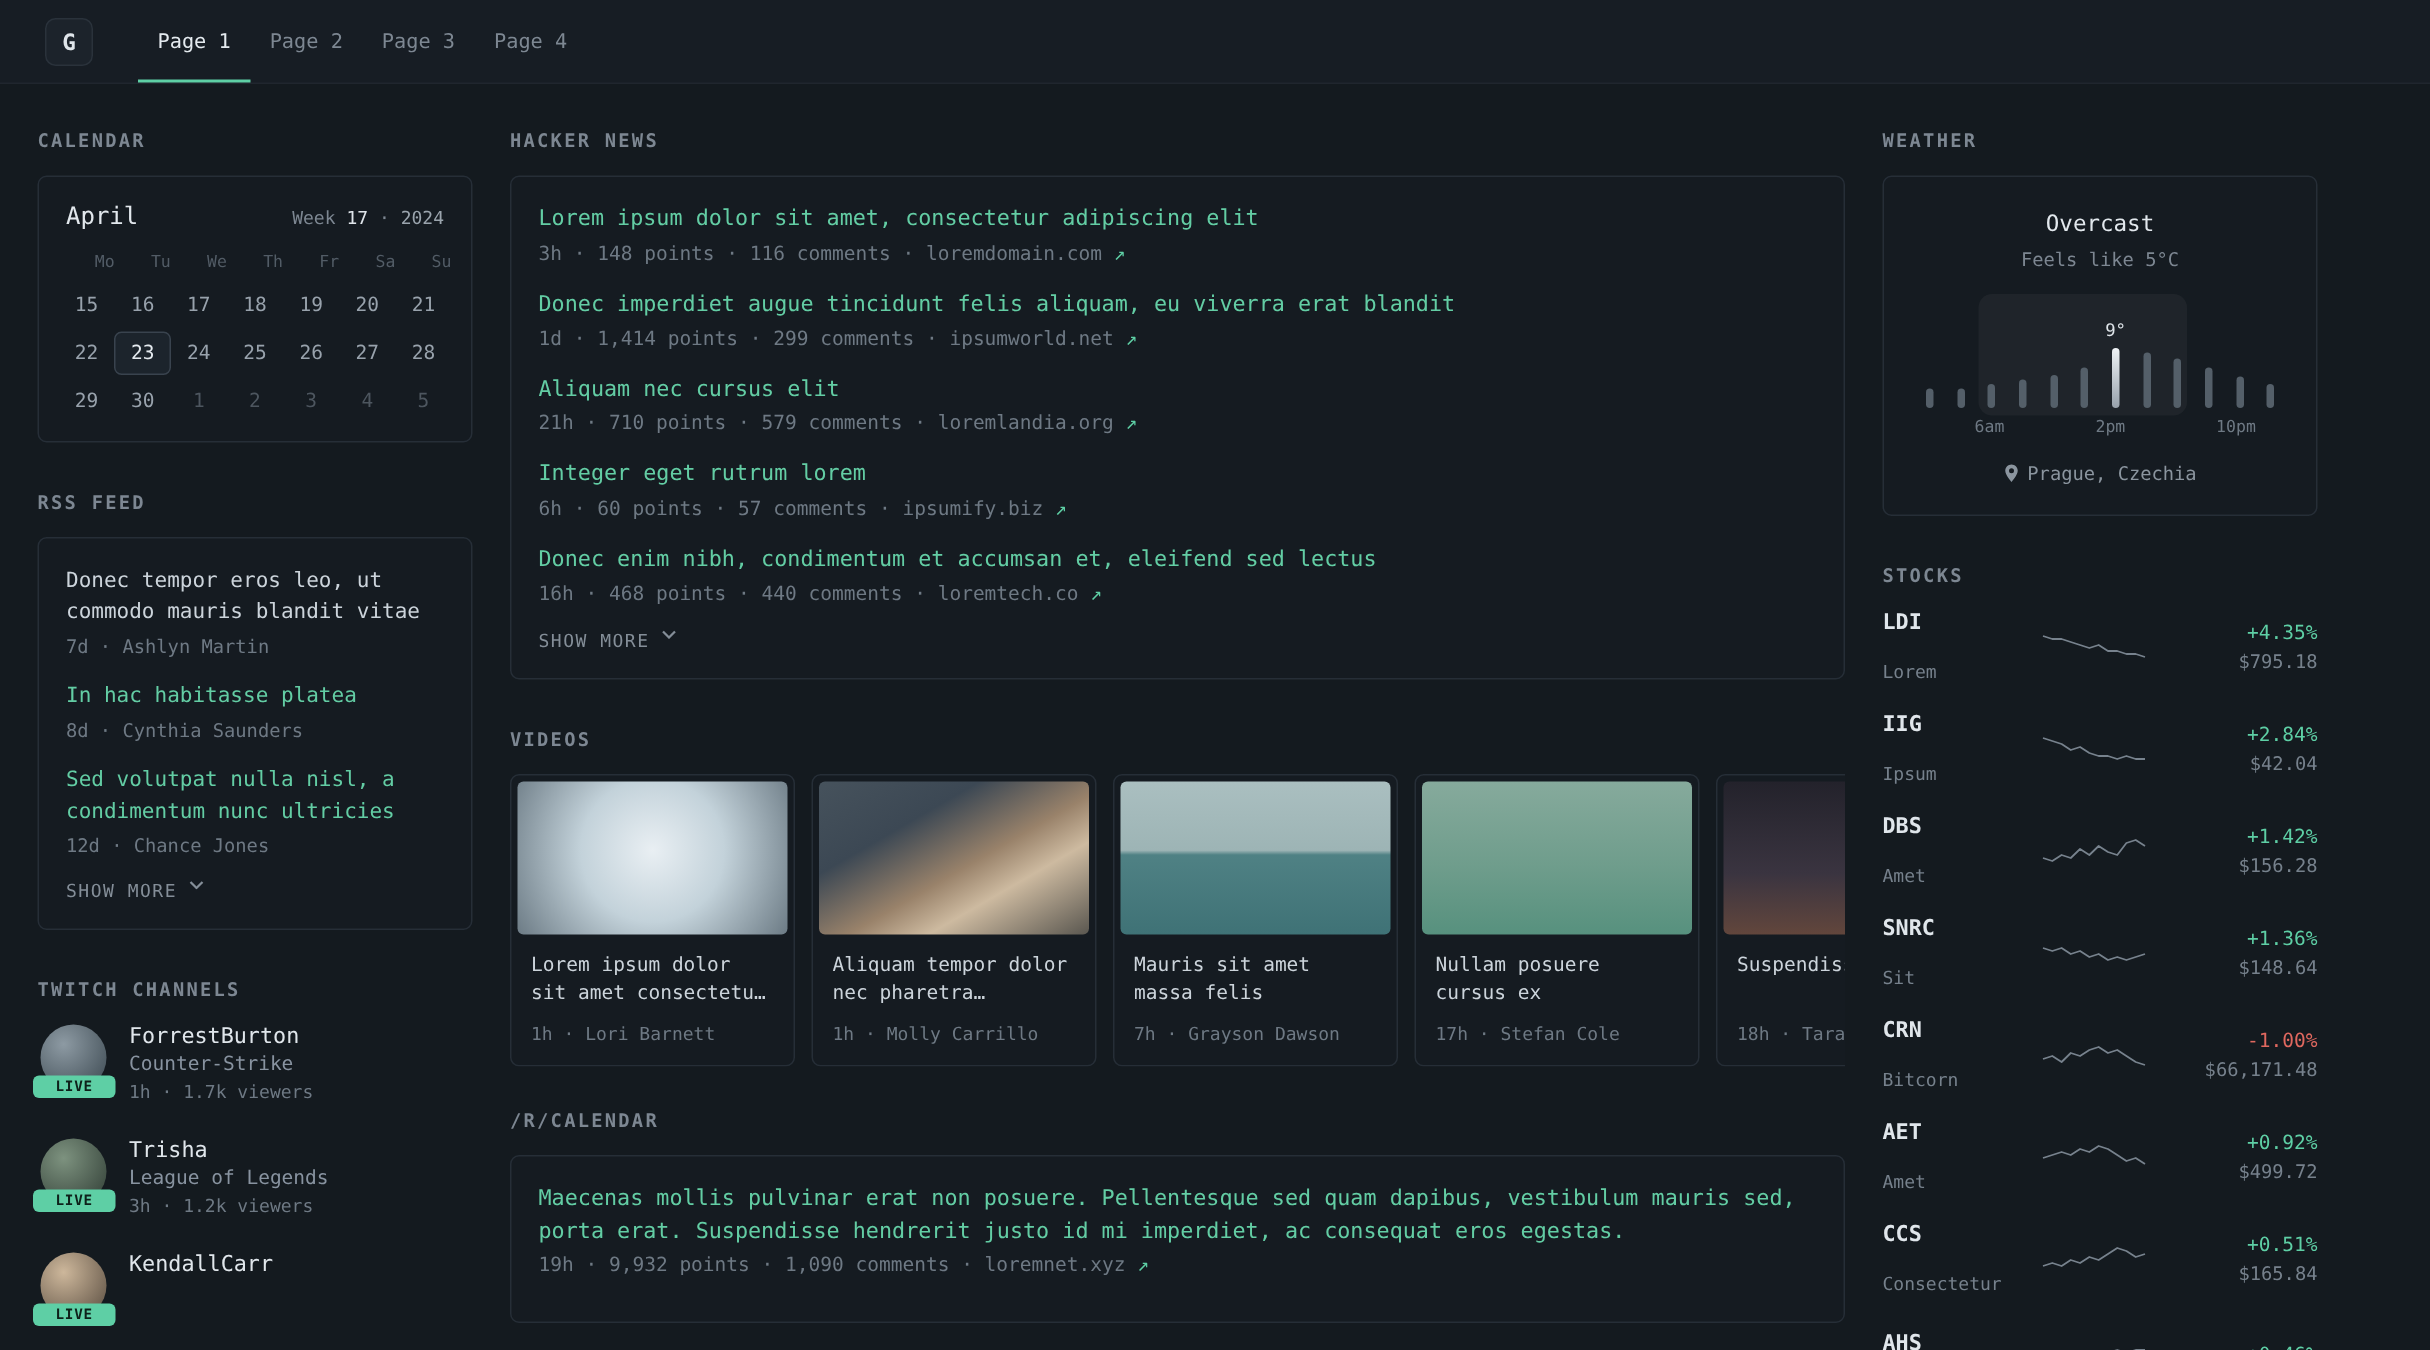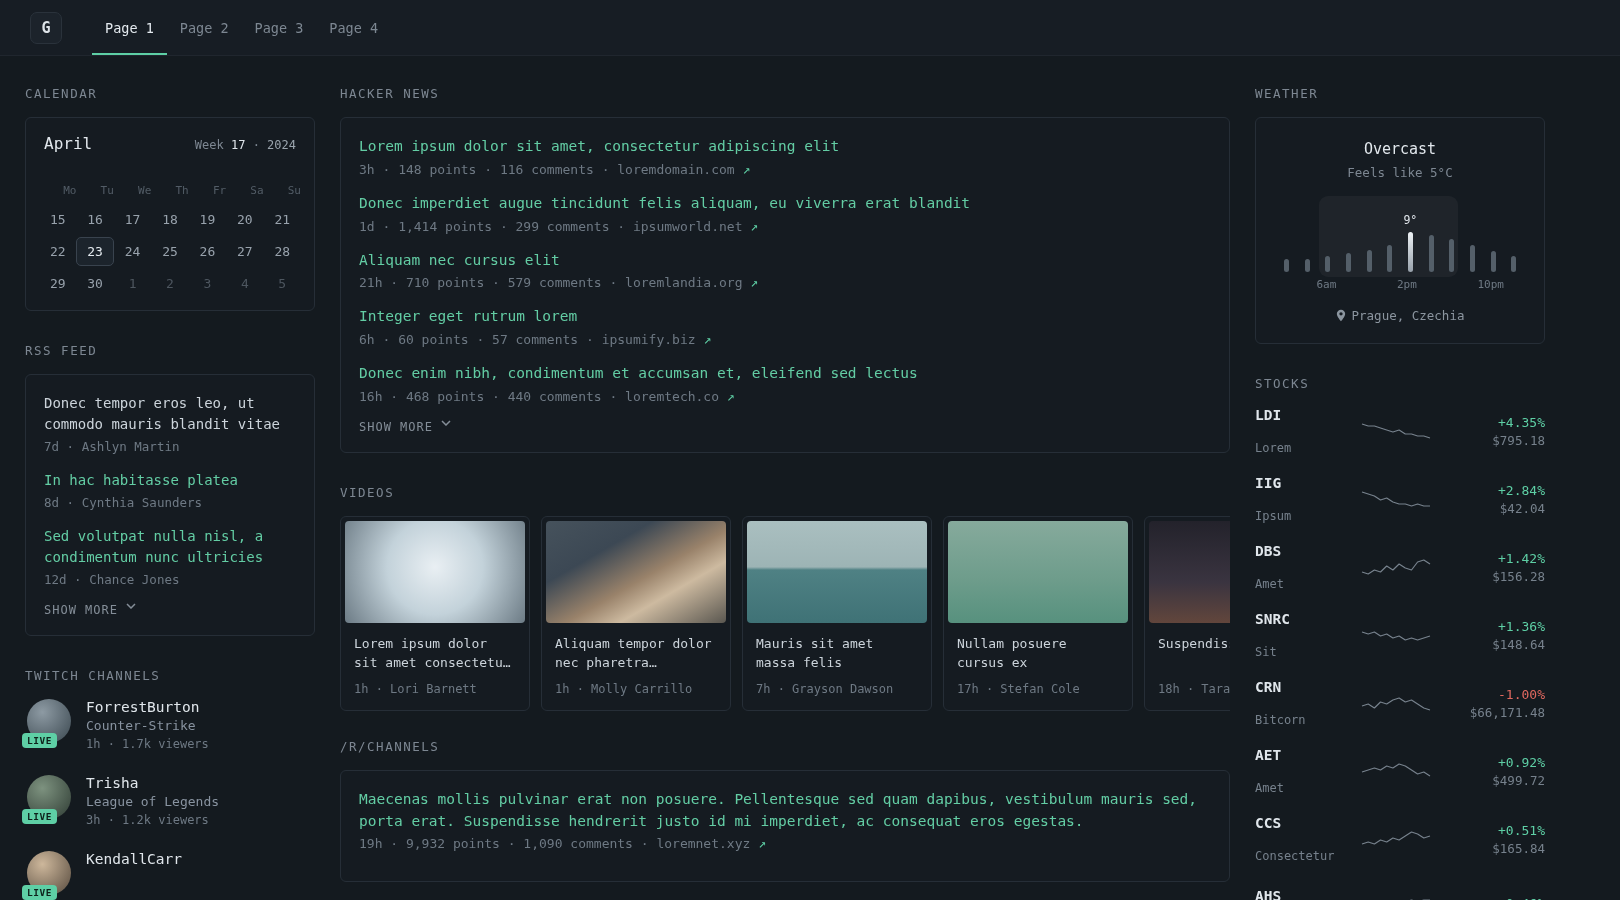--- a/index.html
+++ b/index.html
@@ -13,27 +13,27 @@
   .logo{width:32px;height:32px;border:1px solid #2a323b;background:#1c232b;border-radius:7px;
     display:flex;align-items:center;justify-content:center;font-size:15px;color:#dfe5ea;font-weight:bold}
   .tabs{display:flex;height:100%;margin-left:30px}
   .tab{display:flex;align-items:center;padding:0 13px;font-size:13.5px;color:#7d8792;
     border-bottom:2px solid transparent;border-top:2px solid transparent}
   .tab.active{color:#e4eaef;border-bottom-color:#5ecfa5}
 
   
   main{display:grid;grid-template-columns:290px 890px 290px;gap:25px;padding:30px 0 0 25px;align-items:start}
   section{margin-bottom:32px}
-  h2.wtitle{font-size:12.5px;font-weight:normal;letter-spacing:1.5px;color:#7d8792;margin-bottom:16px}
+  h2.wtitle{font-size:12.5px;font-weight:bold;letter-spacing:1.5px;color:#7d8792;margin-bottom:16px}
   .card{border:1px solid #262e37;border-radius:6px;background:#151b21}
   .pad-card{padding:18px 18px 14px}
 
   
   .cal-card{padding:16px 13px 12px}
-  .cal-head{display:flex;justify-content:space-between;align-items:baseline;padding:0 5px;margin-bottom:24px}
+  .cal-head{display:flex;justify-content:space-between;align-items:baseline;padding:0 5px;margin-bottom:8px}
   .cal-month{font-size:16px;color:#e2e8ed}
   .cal-week{font-size:12px;color:#7d8792}
   .cal-week .wk-num{color:#dfe5ea}
   .cal-week .wk-year{color:#9aa4ad}
   .cal-grid{display:grid;grid-template-columns:repeat(7,1fr);row-gap:3px}
   .cal-dh{font-size:11px;color:#525c66;text-align:right;padding:7px 0 5px}
   .cal-cell{font-size:13px;color:#98a2ac;text-align:center;padding:6px 0;
     border:1px solid transparent;border-radius:5px}
   .cal-cell.dim{color:#4d565f}
   .cal-cell.sel{border-color:#39434e;background:#1c242c;color:#e4eaef}
@@ -48,21 +48,21 @@
   .ext-arrow{color:#5ecfa5}
   .show-more{display:flex;align-items:flex-start;gap:8px;font-size:12px;letter-spacing:1px;
     color:#848e98;margin-top:6px;padding-bottom:4px}
   .chev{stroke:currentColor;fill:none;stroke-width:1.5}
 
   
   .tw-item{display:flex;gap:15px;margin-bottom:24px;padding:0 2px;align-items:flex-start}
   .tw-avatar{position:relative;width:44px;height:44px;flex:0 0 44px}
   .tw-avatar .img{width:44px;height:44px;border-radius:50%}
   .tw-live{position:absolute;left:-5px;bottom:-5px;background:#5ecfa5;color:#0e211a;
-    font-size:9.5px;font-weight:bold;padding:2px 5px;border-radius:4px;letter-spacing:.5px}
+    font-size:9.5px;font-weight:bold;padding:2px 15px;border-radius:4px;letter-spacing:.5px}
   .tw-name{font-size:14.5px;color:#e0e6eb}
   .tw-game{font-size:13px;color:#8893a0;margin-top:3px}
   .tw-meta{font-size:12px;color:#6e7984;margin-top:4px}
 
   
   .videos-row{display:flex;gap:11px;width:890px;overflow:hidden}
   .video-card{flex:0 0 190px;border:1px solid #262e37;border-radius:6px;background:#151b21;padding:4px}
   .thumb{height:102px;border-radius:4px}
   .video-body{padding:11px 9px 10px}
   .video-title{font-size:13px;line-height:1.5;color:#ccd4db;display:-webkit-box;
@@ -292,21 +292,21 @@
             <div class="thumb" data-interactable="false" style="background: linear-gradient(rgb(35, 34, 43) 0%, rgb(58, 52, 64) 60%, rgb(98, 70, 60) 100%);"></div>
             <div class="video-body" data-interactable="false">
               <div class="video-title" data-interactable="true">Suspendisse diam</div>
               <div class="video-meta" data-interactable="false">18h · Tara</div>
             </div>
           </div>
         </div>
     </section>
 
     <section data-interactable="false">
-      <h2 class="wtitle" data-interactable="false">/R/CHANNELS</h2>
+      <h2 class="wtitle" data-interactable="false">/R/CALENDAR</h2>
       <div class="card pad-card hn" data-interactable="false">
         <div data-interactable="false">
             <div class="feed-item" data-interactable="false">
               <div class="feed-title link" data-interactable="true">Maecenas mollis pulvinar erat non posuere. Pellentesque sed quam dapibus, vestibulum mauris sed, porta erat. Suspendisse hendrerit justo id mi imperdiet, ac consequat eros egestas.</div>
               <div class="feed-meta" data-interactable="false">19h · 9,932 points · 1,090 comments · loremnet.xyz <span class="ext-arrow" data-interactable="false">↗</span></div>
             </div>
           </div>
       </div>
     </section>
 

